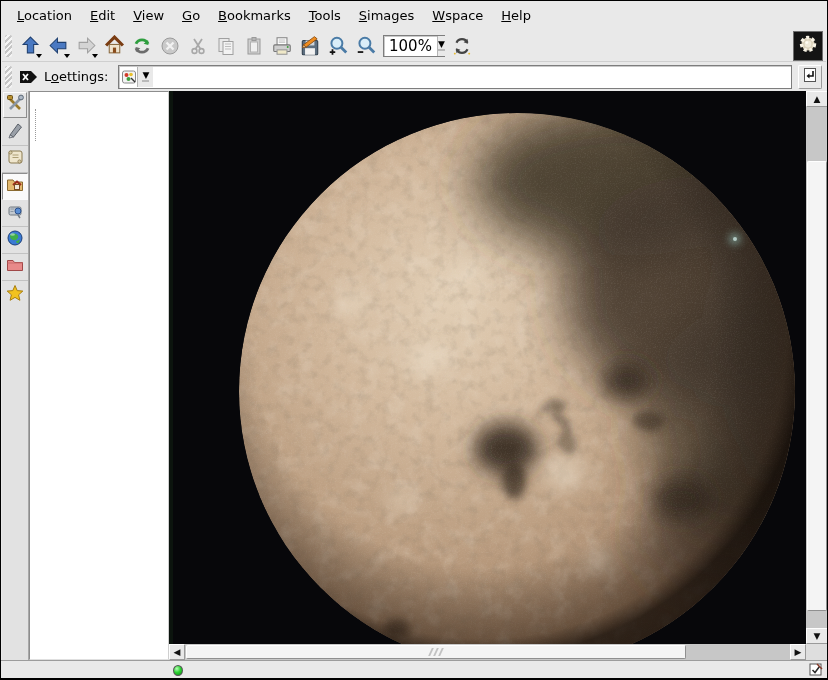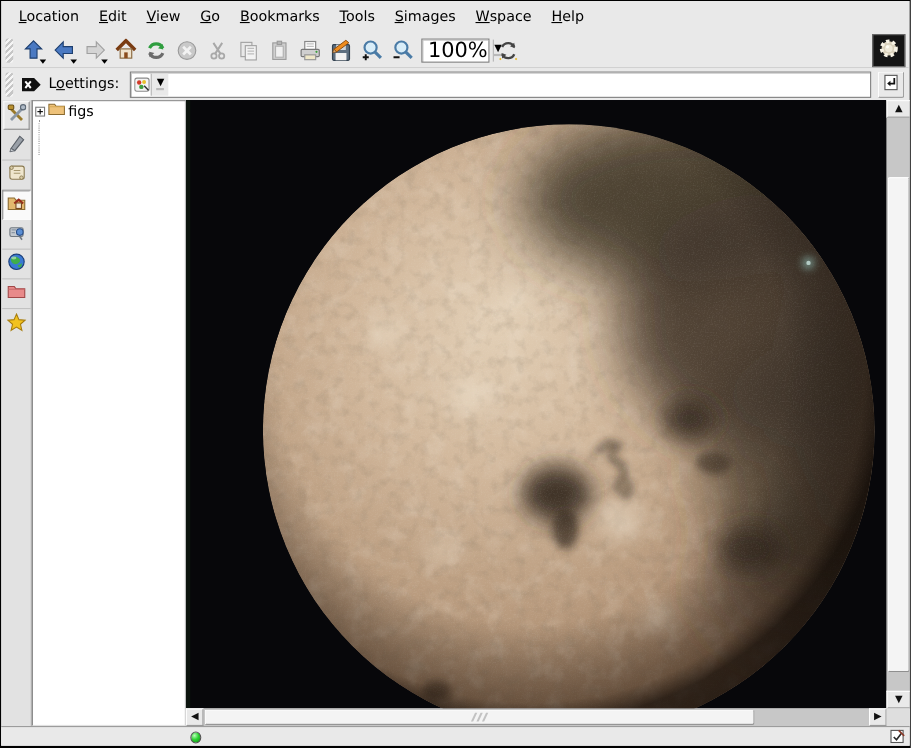--- a/index.html
+++ b/index.html
@@ -36,21 +36,21 @@
   }
   .tb svg { display:block; }
   .caret {
     position:absolute; right:1px; bottom:1px; width:0; height:0;
     border-left:3px solid transparent; border-right:3px solid transparent; border-top:4px solid #000;
   }
   .combo {
     display:flex; align-items:center; height:22px; background:#fff;
     border:1px solid #7d7d7d; box-shadow:inset 1px 1px 0 #c9c9c9; margin:0 3px;
   }
-  .combo .combo-text { padding:4px 5px; font-size:19px; flex:1; }
+  .combo .combo-text { padding:4px 5px; font-size:15px; flex:1; }
   .combo .combo-arrow {
     width:16px; height:20px; display:flex; flex-direction:column; align-items:center; justify-content:center;
     background:#e9e9e9; border-left:1px solid #b5b5b5; font-size:9px; line-height:7px; color:#000;
   }
   .combo .combo-arrow .dash { width:7px; height:2px; background:#b9b9b9; margin-top:1px; }
   #kde-logo {
     margin-left:auto; margin-right:3px; width:30px; height:30px; background:#141414;
     border:1px solid #6e6e6e; display:flex; align-items:center; justify-content:center;
   }
   #loc-combo { flex:1; height:24px; }
@@ -376,28 +376,20 @@
           </svg></span>
     </div>
     <div class="sidetab" style="border-bottom:none;">
       <span><svg width="18" height="18" viewBox="0 0 18 18">
             <path d="M9 1.5 L11.2 6.6 L16.8 7.1 L12.6 10.8 L13.9 16.3 L9 13.4 L4.1 16.3 L5.4 10.8 L1.2 7.1 L6.8 6.6 Z" fill="#f2c21e" stroke="#a87e10"></path>
           </svg></span>
     </div>
   </div>
 
   <div id="treepanel">
-    <div class="trow">
-      <span class="expander"></span>
-      <span><svg width="17" height="16" viewBox="0 0 18 17">
-            <path d="M1.5 4 H7 L8.5 6 H16.5 V14 H1.5 Z" fill="#eec27a" stroke="#8a6a30"></path>
-            <path d="M1.5 6.5 H16.5" stroke="#d4a855"></path>
-          </svg></span>
-      <span class="lbl">figs</span>
-    </div>
   </div>
   <div class="treedots"></div>
 
   <div id="viewport">
     <svg width="637" height="553" viewBox="0 0 637 553" role="img">
       <defs>
         <radialGradient id="mg" cx="38%" cy="33%" r="78%">
           <stop offset="0%" stop-color="#e2cfb6"></stop>
           <stop offset="30%" stop-color="#d2b89c"></stop>
           <stop offset="60%" stop-color="#b99b7e"></stop>

